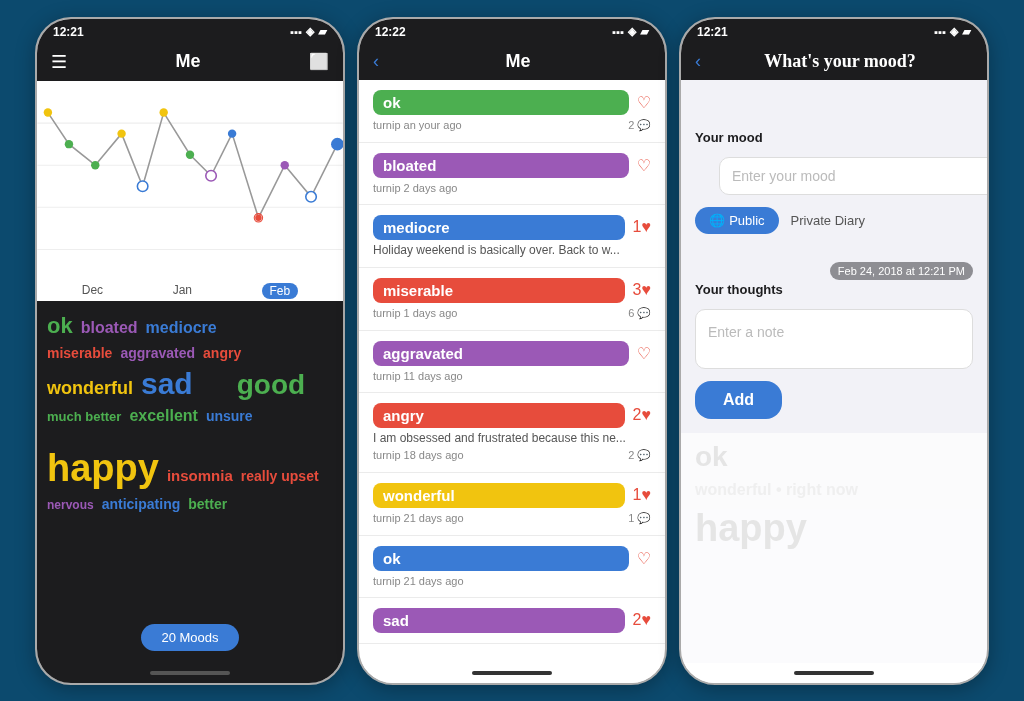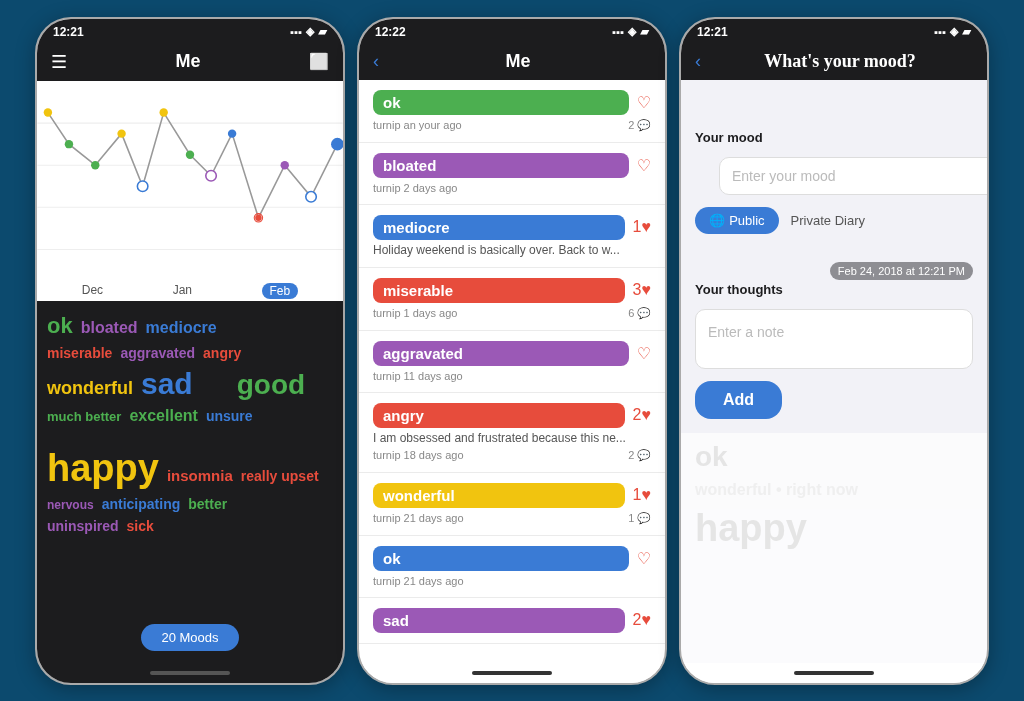--- a/index.html
+++ b/index.html
@@ -337,24 +337,20 @@
       <div class="wc-row">
         <span class="wc-word" style="color:#f1c40f; font-size:38px;">happy</span>
         <span class="wc-word" style="color:#e74c3c; font-size:15px;margin-top:36px;">insomnia</span>
         <span class="wc-word" style="color:#e74c3c; font-size:14px;">really upset</span>
       </div>
       <div class="wc-row">
         <span class="wc-word" style="color:#9b59b6; font-size:12px;">nervous</span>
         <span class="wc-word" style="color:#3a7bd5; font-size:14px;">anticipating</span>
         <span class="wc-word" style="color:#4caf50; font-size:14px;">better</span>
       </div>
-      <div class="wc-row">
-        <span class="wc-word" style="color:#9b59b6; font-size:14px;">uninspired</span>
-        <span class="wc-word" style="color:#e74c3c; font-size:14px;">sick</span>
-      </div>
       <div style="text-align:center; margin-top:auto;">
         <div class="wc-btn">20 Moods</div>
       </div>
     </div>
 
     <div class="home-indicator-dark">
       <div class="home-bar" style="background:#555;"></div>
     </div>
   </div>
 

